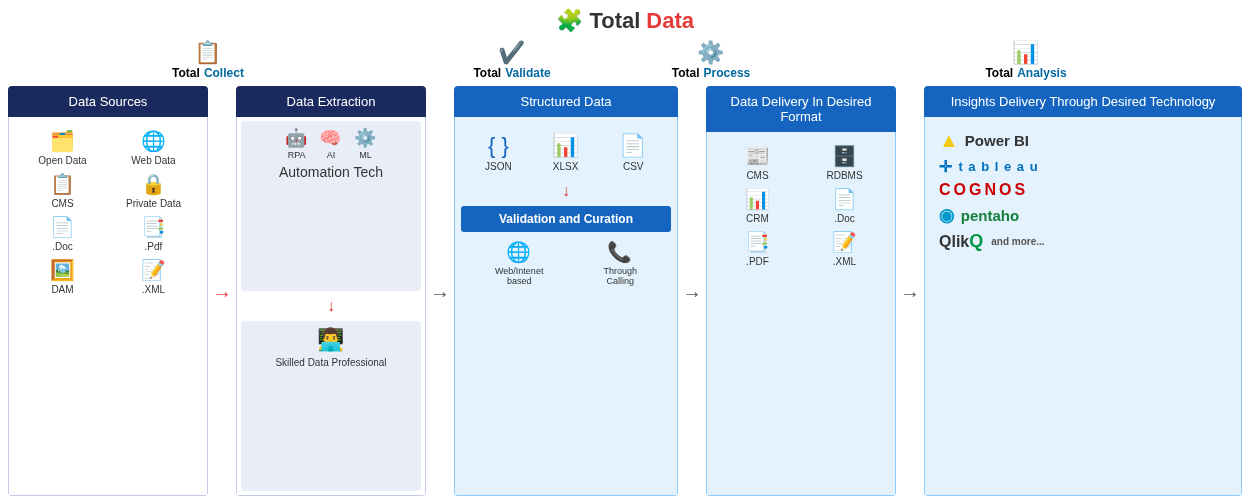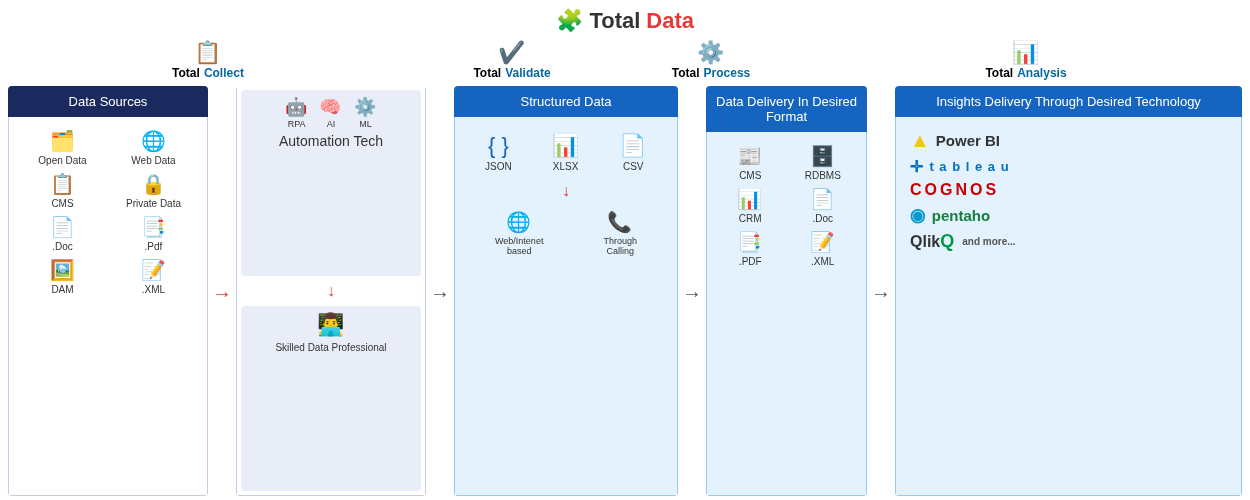--- a/index.html
+++ b/index.html
@@ -112,21 +112,21 @@
       background: #1565c0;
     }
     .section-structured .section-body {
       background: #e3f2fd;
       border: 1px solid #90caf9;
       border-top: none;
     }
 
     
     .section-delivery {
-      width: 161px;
+      width: 190px;
     }
     .section-delivery .section-header {
       background: #1565c0;
     }
     .section-delivery .section-body {
       background: #e3f2fd;
       border: 1px solid #90caf9;
       border-top: none;
     }
 
@@ -428,20 +428,23 @@
           </div>
         </div>
       </div>
     </div>
 
     <div class="arrow-connector">
       <span style="color:#e53935; font-size:20px;">→</span>
     </div>
 
     <div class="section section-extraction">
+      <div class="section-header">
+        <span>Data Extraction</span>
+      </div>
       <div class="section-body">
 
         <div class="extraction-sub">
           <div class="extraction-icons-row">
             <div class="extraction-icon-item">
               <span class="icon-shape">🤖</span>
               <span>RPA</span>
             </div>
             <div class="extraction-icon-item">
               <span class="icon-shape">🧠</span>
@@ -484,20 +487,21 @@
             <span>XLSX</span>
           </div>
           <div class="icon-item">
             <span class="icon-shape" style="font-size:22px; color:#1565c0;">📄</span>
             <span>CSV</span>
           </div>
         </div>
 
         <div class="down-arrow">↓</div>
 
+        <div class="validation-header">Validation and Curation</div>
         <div class="validation-items">
           <div class="icon-item">
             <span class="icon-shape" style="font-size:20px; color:#1565c0;">🌐</span>
             <span style="font-size:9px; text-align:center;">Web/Intenet<br>based</span>
           </div>
           <div class="icon-item">
             <span class="icon-shape" style="font-size:20px; color:#1565c0;">📞</span>
             <span style="font-size:9px; text-align:center;">Through<br>Calling</span>
           </div>
         </div>

